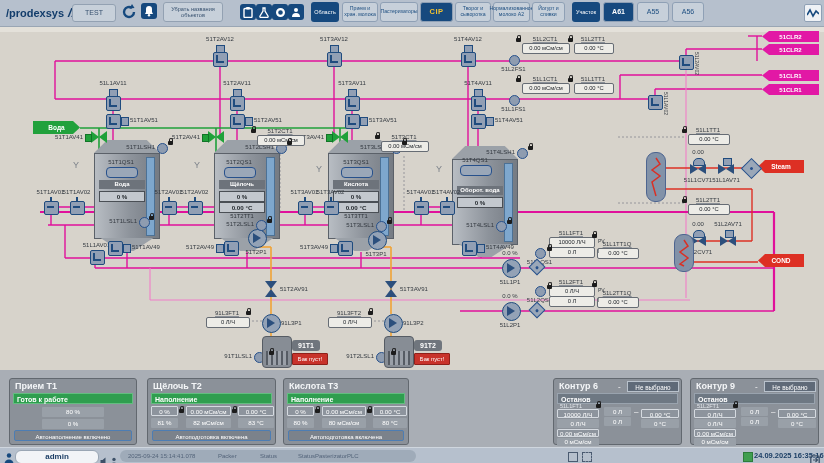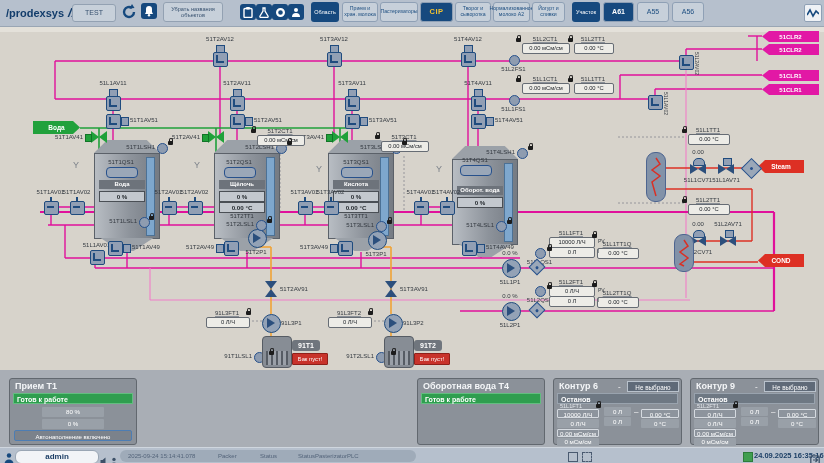--- a/index.html
+++ b/index.html
@@ -501,26 +501,48 @@
   <div class="pband"></div>
 
   <section class="panel" style="left:9px;width:128px">
     <div class="p-title">Прием Т1</div>
     <div class="p-status">Готов к работе</div>
     <div class="p-val" style="left:32px;top:28px;width:62px">80 %</div>
     <div class="p-val" style="left:32px;top:40px;width:62px">0 %</div>
     <button class="p-btn">Автонаполнение включено</button>
   </section>
 
-
-
-  <section class="panel" style="left:417px;width:128px">
-    <div class="p-title">Оборотная вода Т4</div>
-    <div class="p-status">Готов к работе</div>
+  <section class="panel" style="left:147px;width:129px">
+    <div class="p-title">Щёлочь Т2</div>
+    <div class="p-status">Наполнение</div>
+    <div class="p-val ed" style="left:3px;top:27px;width:27px">0 %</div>
+    <span class="lk" style="left:31px;top:30px"></span>
+    <div class="p-val ed" style="left:38px;top:27px;width:45px">0.00 мСм/см</div>
+    <span class="lk" style="left:84px;top:30px"></span>
+    <div class="p-val ed" style="left:90px;top:27px;width:36px">0.00 °C</div>
+    <div class="p-val" style="left:3px;top:39px;width:27px">81 %</div>
+    <div class="p-val" style="left:38px;top:39px;width:45px">82 мСм/см</div>
+    <div class="p-val" style="left:90px;top:39px;width:36px">83 °C</div>
+    <button class="p-btn">Автоподготовка включена</button>
   </section>
+
+  <section class="panel" style="left:283px;width:126px">
+    <div class="p-title">Кислота Т3</div>
+    <div class="p-status">Наполнение</div>
+    <div class="p-val ed" style="left:3px;top:27px;width:27px">0 %</div>
+    <span class="lk" style="left:31px;top:30px"></span>
+    <div class="p-val ed" style="left:38px;top:27px;width:44px">0.00 мСм/см</div>
+    <span class="lk" style="left:83px;top:30px"></span>
+    <div class="p-val ed" style="left:89px;top:27px;width:34px">0.00 °C</div>
+    <div class="p-val" style="left:3px;top:39px;width:27px">80 %</div>
+    <div class="p-val" style="left:38px;top:39px;width:44px">80 мСм/см</div>
+    <div class="p-val" style="left:89px;top:39px;width:34px">80 °C</div>
+    <button class="p-btn">Автоподготовка включена</button>
+  </section>
+
 
   <section class="panel" style="left:553px;width:129px">
     <div class="p-title">Контур 6</div>
     <div class="p-dash" style="left:64px">-</div>
     <div class="p-sel" style="left:73px;width:52px">Не выбрано</div>
     <div class="p-status gray">Останов</div>
     <div class="p-met" style="left:6px;top:24px">51L1FT1</div>
     <span class="lk" style="left:42px;top:25px"></span>
     <div class="p-val ed" style="left:3px;top:30px;width:42px;height:9px;line-height:9px">10000 Л/Ч</div>
     <div class="p-val" style="left:50px;top:28px;width:27px;height:9px;line-height:9px">0 Л</div>

